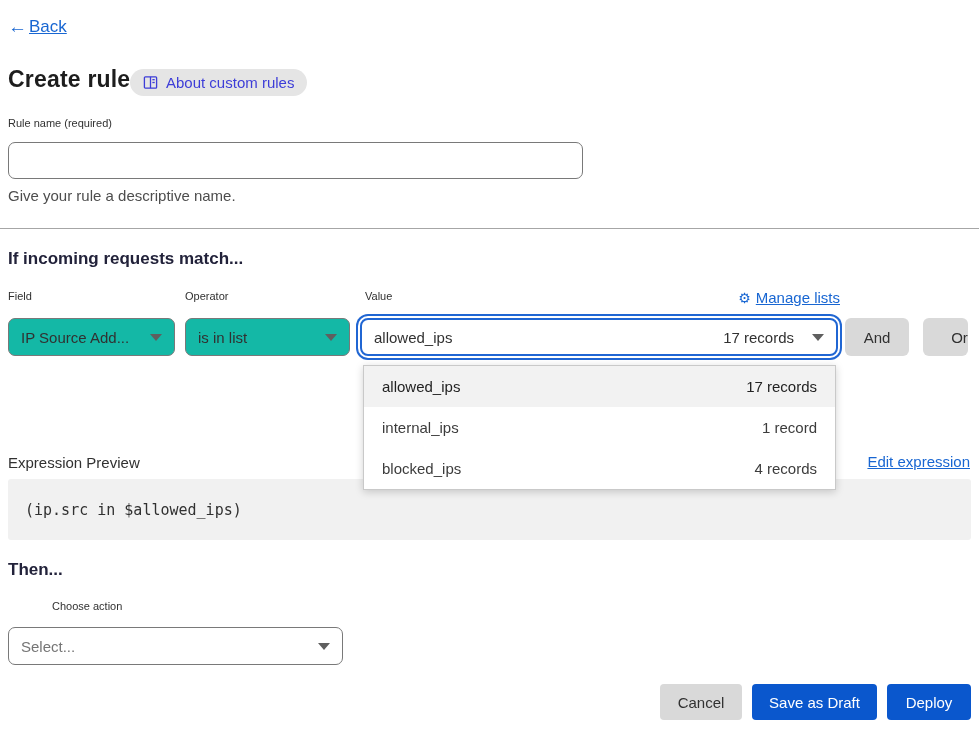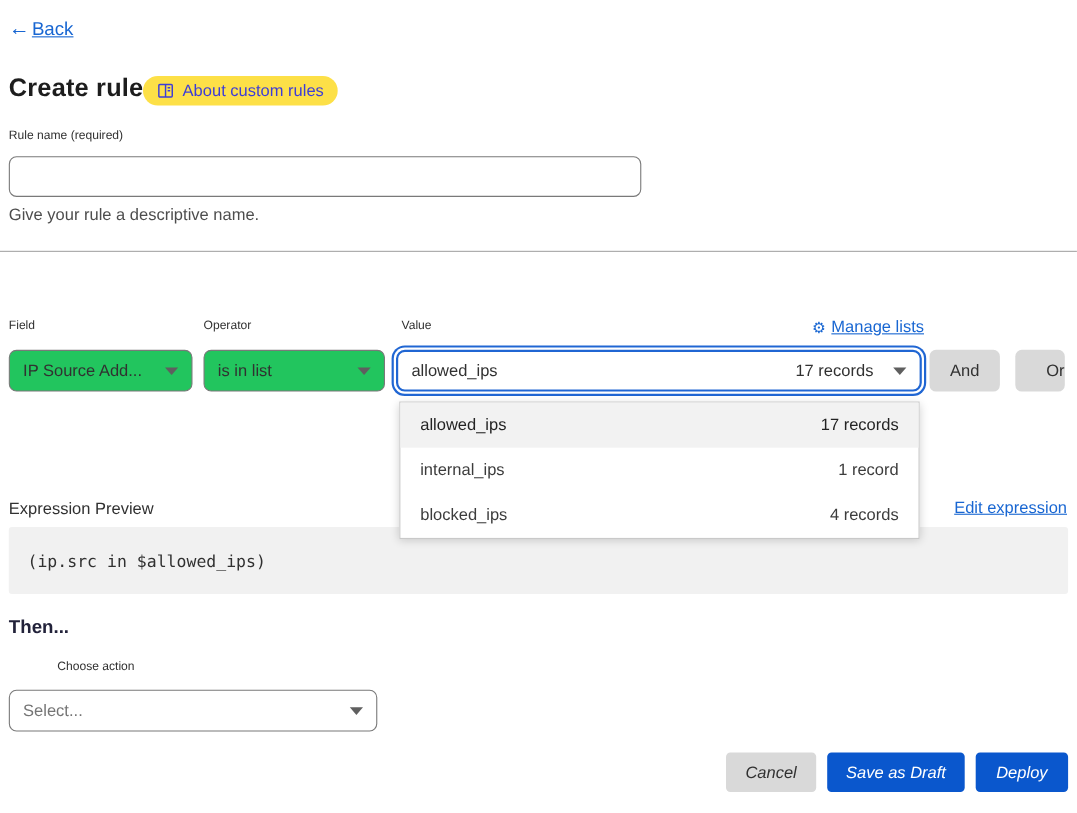--- a/index.html
+++ b/index.html
@@ -10,21 +10,21 @@
   }
   .abs { position:absolute; }
 
   
   .back-link { left:8px; top:16px; font-size:17px; color:#1866d2; text-decoration:none; display:flex; align-items:center; gap:2px; cursor:pointer; }
   .back-arrow { font-size:19px; text-decoration:none; }
   .back-text { text-decoration:underline; }
 
   
   .page-title { left:8px; top:66px; font-size:23px; font-weight:700; color:#1d1d1d; letter-spacing:.2px; }
-  .about-badge { left:130px; top:69px; height:27px; background:#fde047; border-radius:14px;
+  .about-badge { left:130px; top:69px; height:27px; background:#e5e5e5; border-radius:14px;
     display:flex; align-items:center; gap:8px; padding:0 13px; cursor:pointer; }
   .about-badge span { font-size:15px; color:#3d3dd8; }
   .book-icon { width:15px; height:15px; color:#3d3dd8; }
 
   
   .field-label { font-size:11px; color:#313131; }
   .lbl-rule-name { left:8px; top:117px; }
   .rule-name-input { left:8px; top:142px; width:575px; height:37px; border:1px solid #797979;
     border-radius:7px; font-size:15px; padding:0 12px; color:#313131; outline:none;
     font-family:"Liberation Sans",sans-serif; }
@@ -37,21 +37,21 @@
   .h-match { left:8px; top:249px; }
   .lbl-field { left:8px; top:290px; }
   .lbl-operator { left:185px; top:290px; }
   .lbl-value { left:365px; top:290px; }
 
   .manage-lists { top:289px; right:139px; display:flex; align-items:center; gap:5px; cursor:pointer; }
   .gear-icon { font-size:14px; color:#1866d2; line-height:1; }
   .manage-lists a { font-size:15px; color:#1866d2; text-decoration:underline; }
 
   .select-box { position:absolute; top:318px; height:38px; border:1px solid #797979; border-radius:7px;
-    background:#22c55e; display:flex; align-items:center; justify-content:space-between;
+    background:#14b8a6; display:flex; align-items:center; justify-content:space-between;
     padding:0 12px; font-size:15px; color:#313131; cursor:pointer; }
   .sel-field { left:8px; width:167px; }
   .sel-operator { left:185px; width:165px; }
   .caret { width:0; height:0; border-left:6px solid transparent; border-right:6px solid transparent;
     border-top:7px solid #5f5f5f; margin-left:8px; flex:0 0 auto; }
 
   .value-select { left:360px; top:318px; width:478px; height:38px; background:#fff;
     border:2px solid #2066d3; border-radius:8px; box-shadow:0 0 0 2px #ffffff, 0 0 0 4px #2066d3;
     display:flex; align-items:center; justify-content:space-between; padding:0 12px; font-size:15px; cursor:pointer; }
   .value-right { display:flex; align-items:center; gap:10px; }
@@ -81,21 +81,21 @@
   
   .h-then { left:8px; top:560px; }
   .lbl-action { left:26px; top:600px;margin-left:26px; }
   .action-select { left:8px; top:627px; width:335px; height:38px; border:1px solid #797979; border-radius:7px;
     background:#fff; display:flex; align-items:center; justify-content:space-between; padding:0 12px;
     font-size:15px; cursor:pointer; }
   .placeholder { color:#757575; }
 
   
   .footer-btn { position:absolute; top:684px; height:36px; border:none; border-radius:4px;
-    font-size:15px; font-family:"Liberation Sans",sans-serif; cursor:pointer;font-style:italic; }
+    font-size:15px; font-family:"Liberation Sans",sans-serif; cursor:pointer; }
   .btn-cancel { left:660px; width:82px; background:#d9d9d9; color:#313131; }
   .btn-save { left:752px; width:125px; background:#0a57cd; color:#ffffff; }
   .btn-deploy { left:887px; width:84px; background:#0a57cd; color:#ffffff; }
 </style>
 </head>
 <body>
 
 <div id="app">
 
   <a class="abs back-link">
@@ -113,20 +113,21 @@
     </svg>
     <span>About custom rules</span>
   </div>
 
   <div class="abs field-label lbl-rule-name">Rule name (required)</div>
   <input class="abs rule-name-input" type="text" value="" style="">
   <div class="abs helper-text">Give your rule a descriptive name.</div>
 
   <div class="abs divider"></div>
 
+  <h2 class="abs section-heading h-match">If incoming requests match...</h2>
 
   <div class="abs field-label lbl-field">Field</div>
   <div class="abs field-label lbl-operator">Operator</div>
   <div class="abs field-label lbl-value">Value</div>
 
   <div class="abs manage-lists">
     <span class="gear-icon">⚙</span>
     <a>Manage lists</a>
   </div>
 

